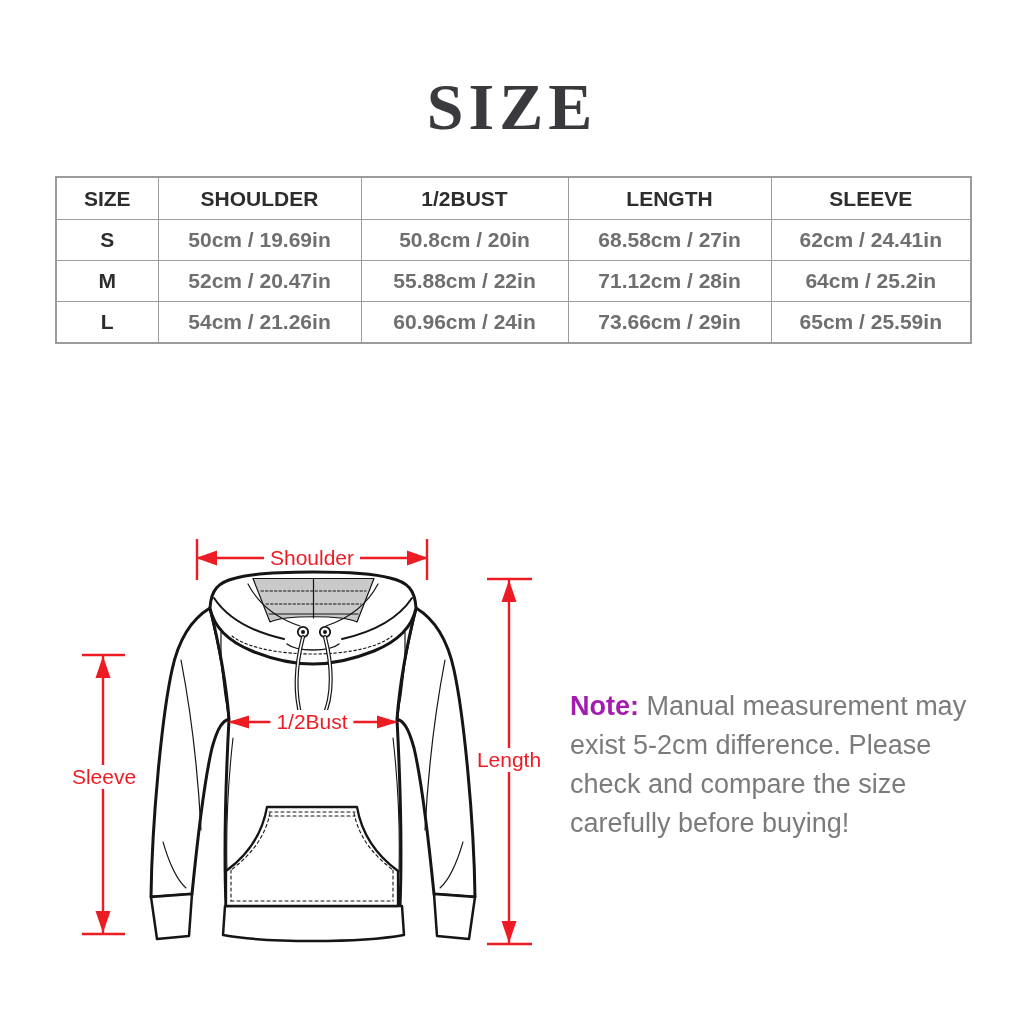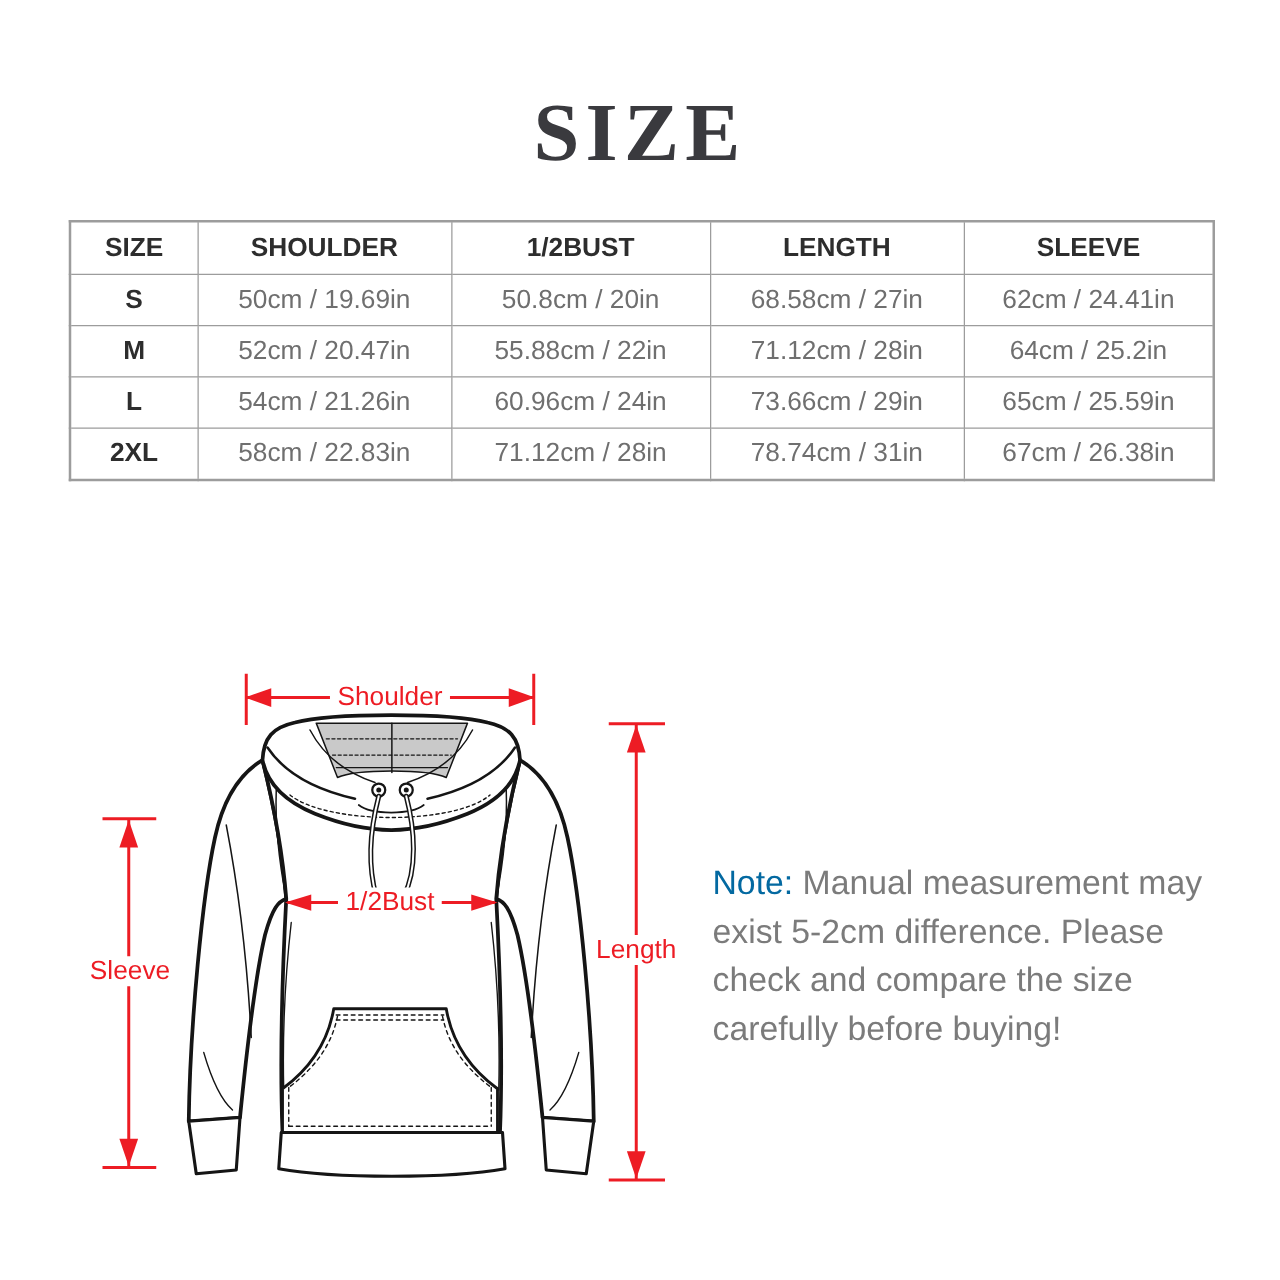--- a/index.html
+++ b/index.html
@@ -17,36 +17,36 @@
   .size-table{
     position:absolute;left:55px;top:176px;width:915px;
     border-collapse:collapse;table-layout:fixed;
     border:2px solid #9c9c9c;
   }
   .size-table th,.size-table td{
     border:1px solid #9c9c9c;text-align:center;vertical-align:middle;
     padding:0;
   }
   .size-table th{height:41px;font-size:21px;font-weight:bold;color:#2d2d2d;}
-  .size-table td{height:40px;font-size:21px;font-weight:normal;color:#6f6f6f;}
+  .size-table td{height:40px;font-size:21px;font-weight:bold;color:#6f6f6f;}
   .size-table td.row-label{font-weight:bold;color:#2d2d2d;}
   
   .diagram{position:absolute;left:60px;top:520px;width:500px;height:450px;}
   .diagram svg{position:absolute;left:0;top:0;}
   .dim-label{
     position:absolute;transform:translate(-50%,-50%);
     background:#ffffff;color:#ed1c24;font-size:21px;line-height:24px;
     padding:0 6px;white-space:nowrap;
   }
   
   .note{
     position:absolute;left:570px;top:687px;width:400px;
     font-size:27px;line-height:39px;color:#7b7b7b;
   }
-  .note .note-prefix{font-weight:normal;color:#0369a1;}
+  .note .note-prefix{font-weight:bold;color:#a21caf;}
 </style>
 </head>
 <body>
 
 <div class="page">
 
   <div class="title">SIZE</div>
 
   <table class="size-table">
     <colgroup>
@@ -79,27 +79,20 @@
         <td>55.88cm / 22in</td>
         <td>71.12cm / 28in</td>
         <td>64cm / 25.2in</td>
       </tr>
       <tr>
         <td class="row-label">L</td>
         <td>54cm / 21.26in</td>
         <td>60.96cm / 24in</td>
         <td>73.66cm / 29in</td>
         <td>65cm / 25.59in</td>
-      </tr>
-      <tr>
-        <td class="row-label">2XL</td>
-        <td>58cm / 22.83in</td>
-        <td>71.12cm / 28in</td>
-        <td>78.74cm / 31in</td>
-        <td>67cm / 26.38in</td>
       </tr>
     </tbody>
   </table>
 
   <div class="diagram">
     <svg width="500" height="450" viewBox="0 0 500 450">
 
       <g stroke="#151515" fill="none" stroke-linecap="round" stroke-linejoin="round">
 
         <path stroke-width="3" fill="#ffffff" d="M150,88 C130,100 118,122 112,150 C102,196 92,300 91,377 L132,374 C137,324 144,262 152,228 C158,206 163,201 169,199 C166,160 158,120 150,88 Z"></path>

